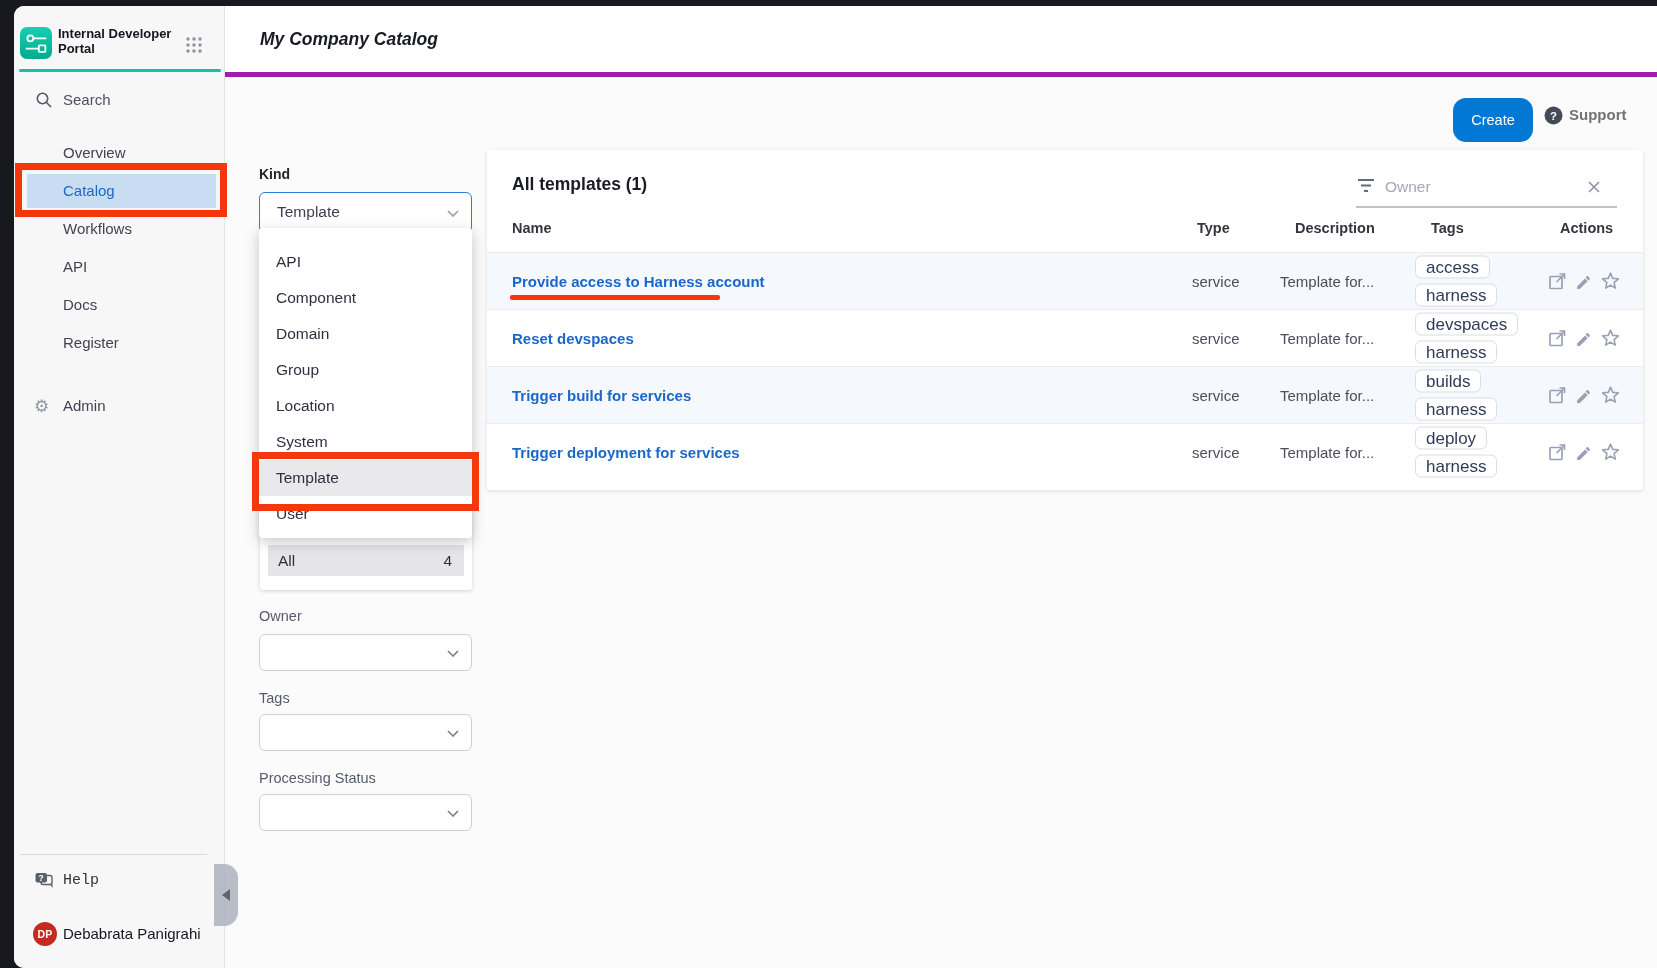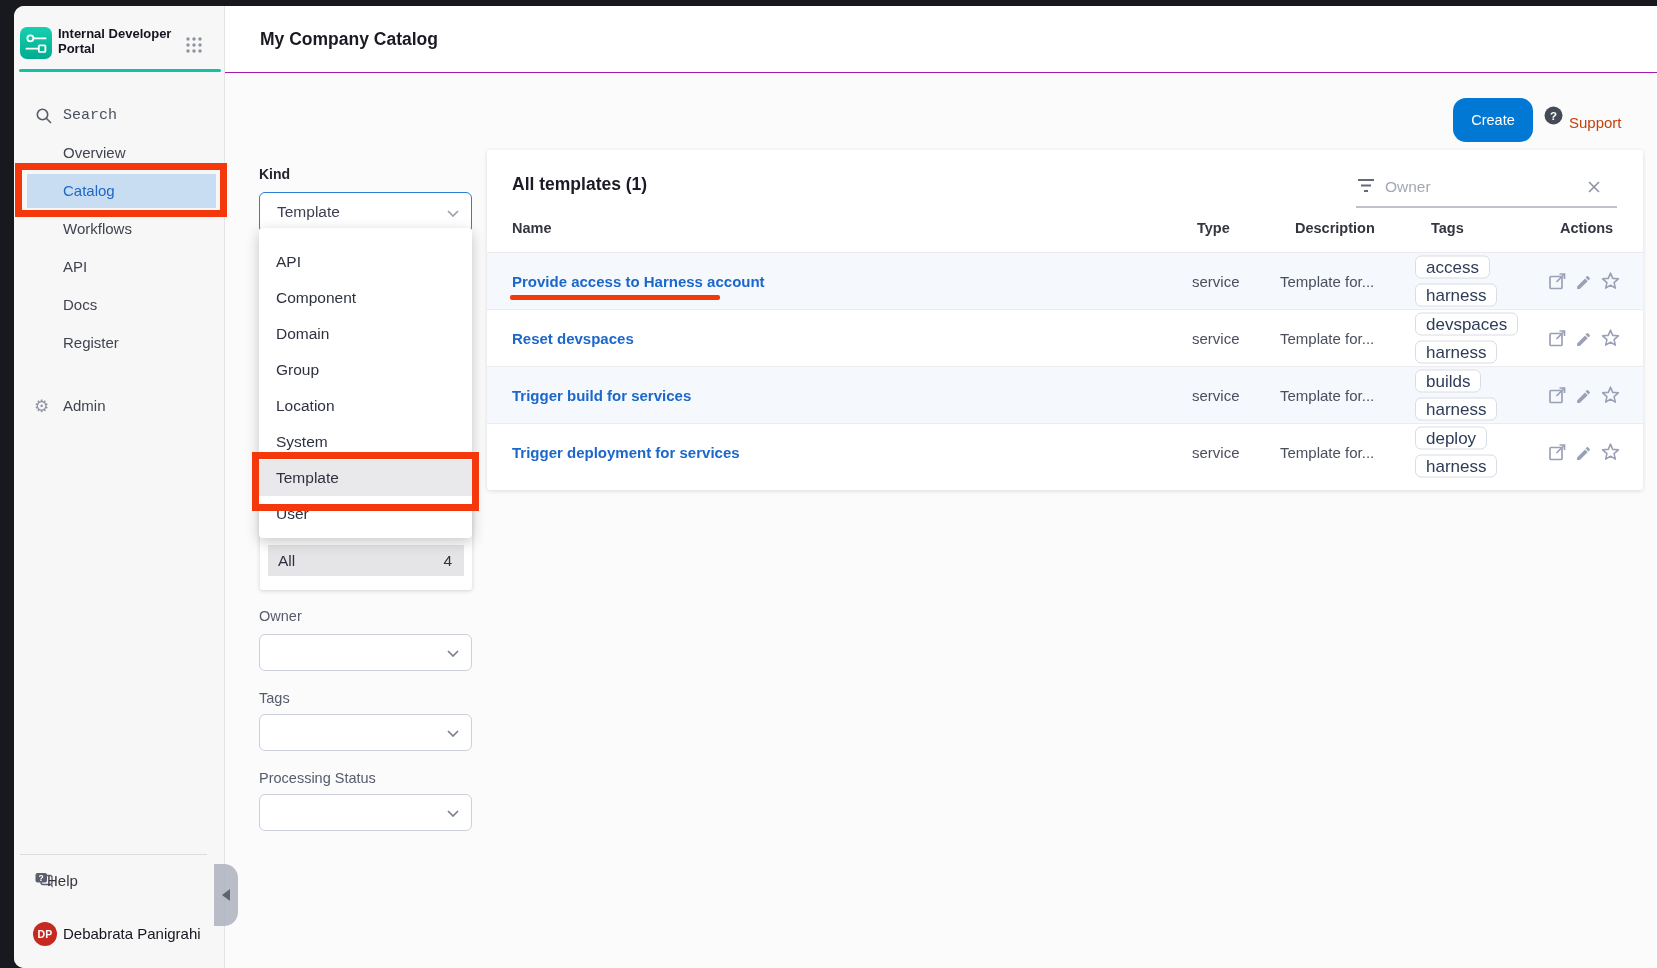--- a/index.html
+++ b/index.html
@@ -7,51 +7,51 @@
   .stage{position:relative;width:1657px;height:968px;background:#18181f;overflow:hidden;}
   .app{position:absolute;left:14px;top:6px;right:0;bottom:0;background:#ffffff;border-radius:10px 0 0 10px;overflow:hidden;padding-left:8px;}
 
   
   .sidebar{position:absolute;left:0;top:0;width:210px;height:100%;background:#f7f7f8;border-right:1px solid #e4e4e7;z-index:2;}
   .logo-icon{position:absolute;left:6px;top:21px;width:32px;height:32px;border-radius:7px;
     background:linear-gradient(180deg,#17d0af 0%,#00ab8f 100%);display:flex;align-items:center;justify-content:center;}
   .logo-title{position:absolute;left:44px;top:20px;width:120px;font-size:13px;line-height:15px;font-weight:700;color:#15151f;}
   .grid-icon{position:absolute;left:170px;top:29px;width:20px;height:20px;cursor:pointer;}
   .teal-rule{position:absolute;left:5px;top:63px;width:202px;height:3px;background:#10c3a4;border-radius:2px;}
-  .search-row{position:absolute;left:0;top:97px;width:210px;height:26px;cursor:pointer;font-family:Liberation Mono, monospace;}
+  .search-row{position:absolute;left:0;top:81px;width:210px;height:26px;cursor:pointer;}
   .search-row svg{position:absolute;left:21px;top:4px;}
   .search-row .lbl{position:absolute;left:49px;top:0;line-height:26px;font-size:15px;color:#4c505f;}
   .nav-item{position:absolute;left:0;width:210px;height:38px;line-height:38px;padding-left:49px;box-sizing:border-box;
     font-size:15px;color:#41444f;cursor:pointer;}
   .nav-item.active{color:#1d68c5;}
   .nav-item.active::before{content:"";position:absolute;left:13px;top:2px;width:189px;height:34px;background:#c8ddf2;z-index:-1;}
   .admin-row{position:absolute;left:0;top:381px;width:210px;height:38px;line-height:38px;cursor:pointer;font-size:15px;color:#41444f;}
   .admin-row .gear{position:absolute;left:20px;top:0;line-height:38px;font-size:17px;color:#8f95a2;font-family:"DejaVu Sans",sans-serif;}
   .admin-row .lbl{position:absolute;left:49px;}
   .bottom-divider{position:absolute;left:6px;top:848px;width:187px;height:1px;background:#dcdcdf;}
   .help-row{position:absolute;left:0;top:862px;width:210px;height:26px;cursor:pointer;}
   .help-row svg{position:absolute;left:20px;top:3px;}
-  .help-row .lbl{position:absolute;left:33px;line-height:26px;font-size:15px;color:#33353f;}
+  .help-row .lbl{position:absolute;left:49px;line-height:26px;font-size:15px;color:#33353f;font-family:Liberation Mono, monospace;}
   .user-row{position:absolute;left:0;top:915px;width:210px;height:26px;cursor:pointer;}
   .avatar{position:absolute;left:19px;top:1px;width:24px;height:24px;border-radius:50%;background:#c5291f;
     color:#fff;font-size:10.5px;font-weight:700;display:flex;align-items:center;justify-content:center;letter-spacing:.3px;}
   .user-row .lbl{position:absolute;left:49px;line-height:26px;font-size:15px;color:#16161f;}
   .collapse-handle{position:absolute;left:200px;top:858px;width:24px;height:62px;background:rgba(171,177,190,.85);
     border-radius:0 14px 14px 0;z-index:50;cursor:pointer;}
   .collapse-handle .tri{position:absolute;left:8px;top:25px;width:0;height:0;
     border-top:6px solid transparent;border-bottom:6px solid transparent;border-right:8px solid #5f6470;}
 
   
-  .topbar{position:absolute;left:210px;top:0;right:0;height:66px;background:#fff;border-bottom:1px solid #a21caf;z-index:1;}
+  .topbar{position:absolute;left:210px;top:0;right:0;height:66px;background:#fff;border-bottom:5px solid #a21caf;z-index:1;font-style:italic;}
   .topbar h1{position:absolute;left:36px;top:0;margin:0;line-height:66px;font-size:17.5px;font-weight:700;color:#191a22;}
   .content{position:absolute;left:210px;top:67px;right:0;bottom:0;background:#fbfbfc;z-index:0;}
   .create-btn{position:absolute;left:1439px;top:92px;width:80px;height:44px;background:#0278d5;border:none;border-radius:13px;
     color:#fff;font-size:14.5px;font-weight:500;font-family:inherit;cursor:pointer;z-index:6;}
   .support{position:absolute;left:1530px;top:100px;height:18px;z-index:6;cursor:pointer;}
-  .support .lbl{position:absolute;left:25px;top:8px;line-height:18px;font-size:15px;font-weight:400;color:#c2410c;white-space:nowrap;}
+  .support .lbl{position:absolute;left:25px;top:0;line-height:18px;font-size:15px;font-weight:700;color:#737373;white-space:nowrap;}
 
   
   .field-label{position:absolute;left:245px;font-size:14.5px;color:#565c6e;z-index:6;}
   .kind-label{position:absolute;left:245px;top:160px;font-size:14px;font-weight:700;color:#23242e;z-index:6;}
   .selectbox{position:absolute;left:245px;width:213px;box-sizing:border-box;background:#fff;border-radius:6px;z-index:6;cursor:pointer;}
   .kind-select{top:186px;height:41px;border:1.5px solid #2d7cd7;}
   .kind-select .val{position:absolute;left:17px;top:0;line-height:38px;font-size:15.5px;color:#3c3f4f;}
   .plainselect{height:37px;border:1.5px solid #ccd0da;}
   .selectbox .chev{position:absolute;right:12px;top:50%;margin-top:-3px;}
   .kind-menu{position:absolute;left:245px;top:222px;width:213px;height:310px;background:#fff;border-radius:4px;

